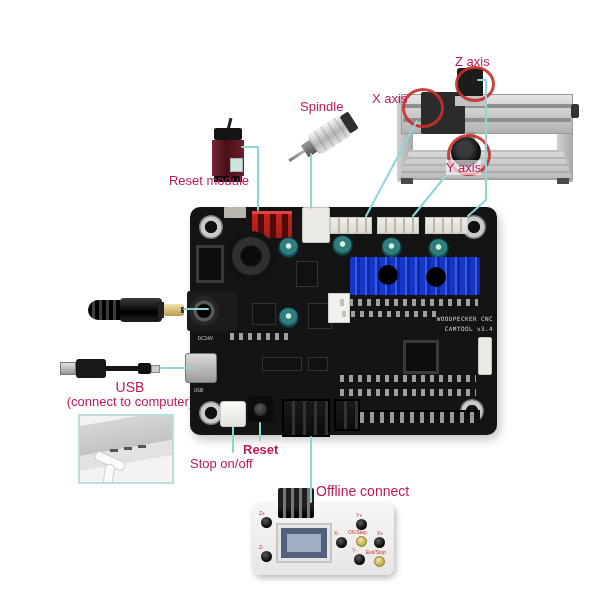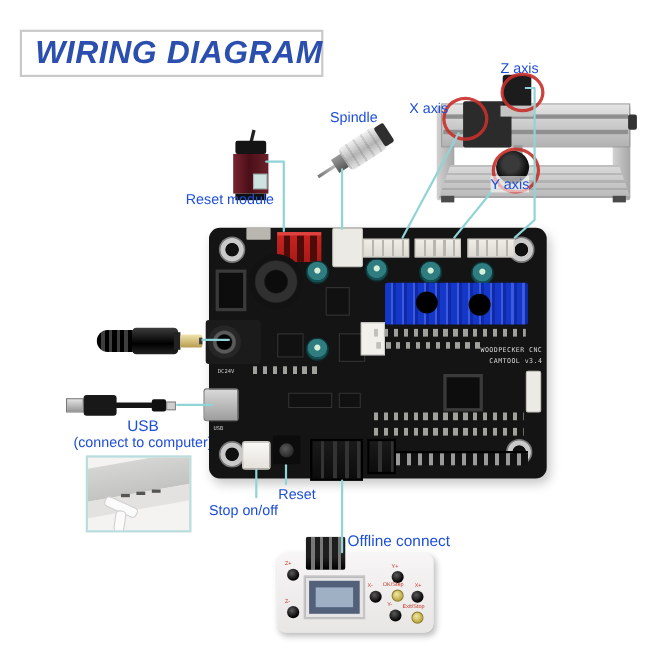--- a/index.html
+++ b/index.html
@@ -4,21 +4,21 @@
 <style>
   html,body{margin:0;padding:0;background:#fff;}
   #canvas{position:relative;width:600px;height:600px;background:#ffffff;overflow:hidden;
           font-family:"Liberation Sans",sans-serif;color:#2b2b2b;}
   .abs{position:absolute;}
   
   #title-box{left:18px;top:27px;width:276px;height:43px;border:2px solid #c9c9c9;background:#fff;
              display:flex;align-items:center;padding-left:12px;box-sizing:border-box;}
   #title-box span{font-size:29px;font-weight:800;font-style:italic;color:#2b4fae;letter-spacing:.5px;white-space:nowrap;}
   
-  .lbl{font-size:13px;color:#1d4ed8;white-space:nowrap;}
+  .lbl{font-size:13px;color:#be185d;white-space:nowrap;}
   .lbl.c{text-align:center;}
   
   #lines{left:0;top:0;pointer-events:none;z-index:6;}
   #lines path{stroke:#8fd4d6;stroke-width:2;fill:none;stroke-linejoin:round;stroke-linecap:round;}
   .ring{border:3px solid rgba(198,48,42,.9);border-radius:50%;z-index:5;}
   
   .laser-wire{width:3px;height:12px;background:#222;transform:rotate(14deg);}
   .laser-cap{background:#141414;border-radius:2px;}
   .laser-body{background:linear-gradient(90deg,#7a2430,#4a0f18 45%,#6b1f2a);}
   .laser-sticker{background:#cfe3e0;border:1px solid #9fb8b5;}
@@ -105,23 +105,20 @@
   .btn-k{width:11px;height:11px;border-radius:50%;background:radial-gradient(circle at 40% 35%,#5a5a5a,#000 70%);}
   .btn-y{width:11px;height:11px;border-radius:50%;border:1px solid #8f7d22;box-sizing:border-box;
          background:radial-gradient(circle at 40% 35%,#f0e7a4,#b7a43c 78%);}
   .rlbl{font-size:5px;color:#c0392b;white-space:nowrap;line-height:6px;}
 </style>
 </head>
 <body>
 
 <div id="canvas">
 
-  <div class="abs" id="title-box">
-    <span>WIRING DIAGRAM</span>
-  </div>
 
   <svg class="abs" id="lines" width="600" height="600">
     <path d="M 242 147 H 258 V 210"></path>
     <path d="M 311 154 V 208"></path>
     <path d="M 417 121 L 366 216"></path>
     <path d="M 452 168 L 413 216"></path>
     <path d="M 478 80 H 486 V 200 L 468 216"></path>
     <path d="M 184 309 H 208"></path>
     <path d="M 161 368 H 193"></path>
     <path d="M 233 427 V 452"></path>
@@ -258,21 +255,21 @@
   <div class="abs" id="laptop" style="left:78px;top:414px;width:92px;height:66px;">
     <div class="abs lap-deck" style="left:-6px;top:2px;width:104px;height:30px;"></div>
     <div class="abs lap-side" style="left:-6px;top:32px;width:104px;height:15px;"></div>
     <div class="abs lap-port" style="left:30px;top:33px;width:8px;height:3px;"></div>
     <div class="abs lap-port" style="left:44px;top:31px;width:8px;height:3px;"></div>
     <div class="abs lap-port" style="left:58px;top:29px;width:8px;height:3px;"></div>
     <div class="abs lap-cable1" style="left:14px;top:40px;width:30px;height:8px;"></div>
     <div class="abs lap-cable2" style="left:24px;top:48px;width:8px;height:18px;"></div>
   </div>
 
-  <div class="abs lbl" style="left:253px;top:442px;">Reset</div>
+  <div class="abs lbl" style="left:243px;top:442px;font-weight:bold;">Reset</div>
   <div class="abs lbl" style="left:190px;top:456px;">Stop on/off</div>
 
   <div class="abs lbl" style="left:316px;top:483px;font-size:14px;">Offline connect</div>
   <div class="abs" id="offline">
     <div class="abs ribbon" style="left:26px;top:-15px;width:36px;height:30px;"></div>
     <div class="abs lcd" style="left:26px;top:22px;width:46px;height:30px;">
       <div class="abs lcd-in" style="left:6px;top:6px;width:34px;height:18px;"></div>
     </div>
     <div class="abs rlbl" style="left:7px;top:7px;">Z+</div>
     <div class="abs btn-k" style="left:9px;top:14px;"></div>

